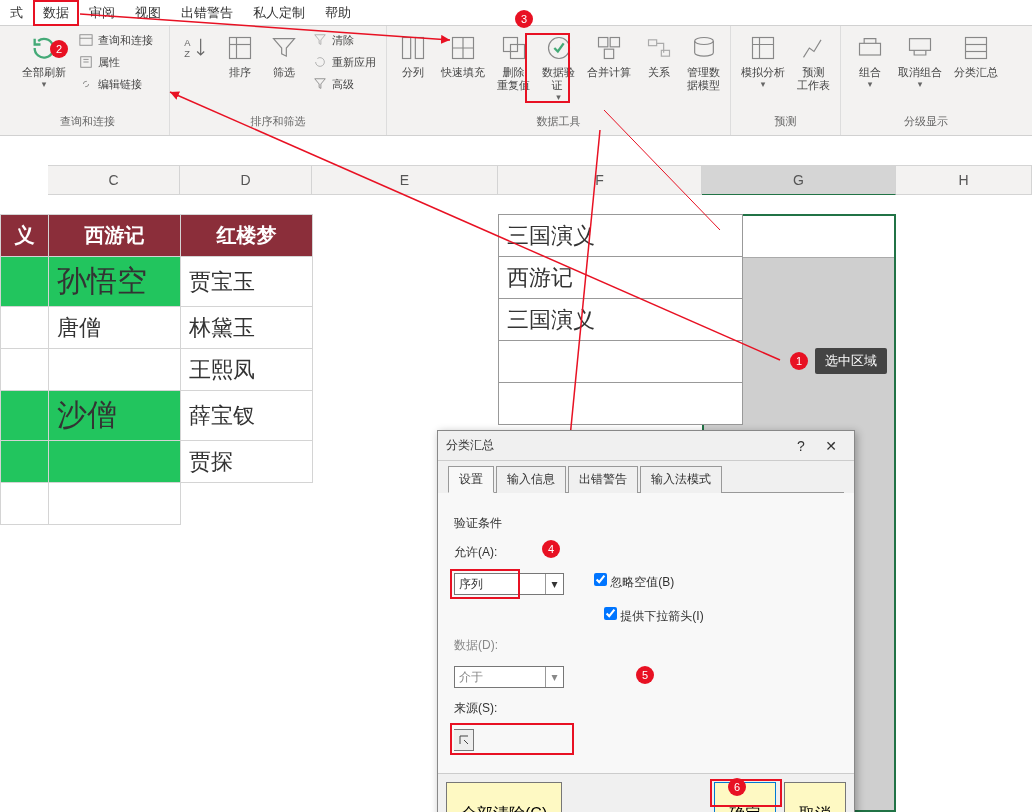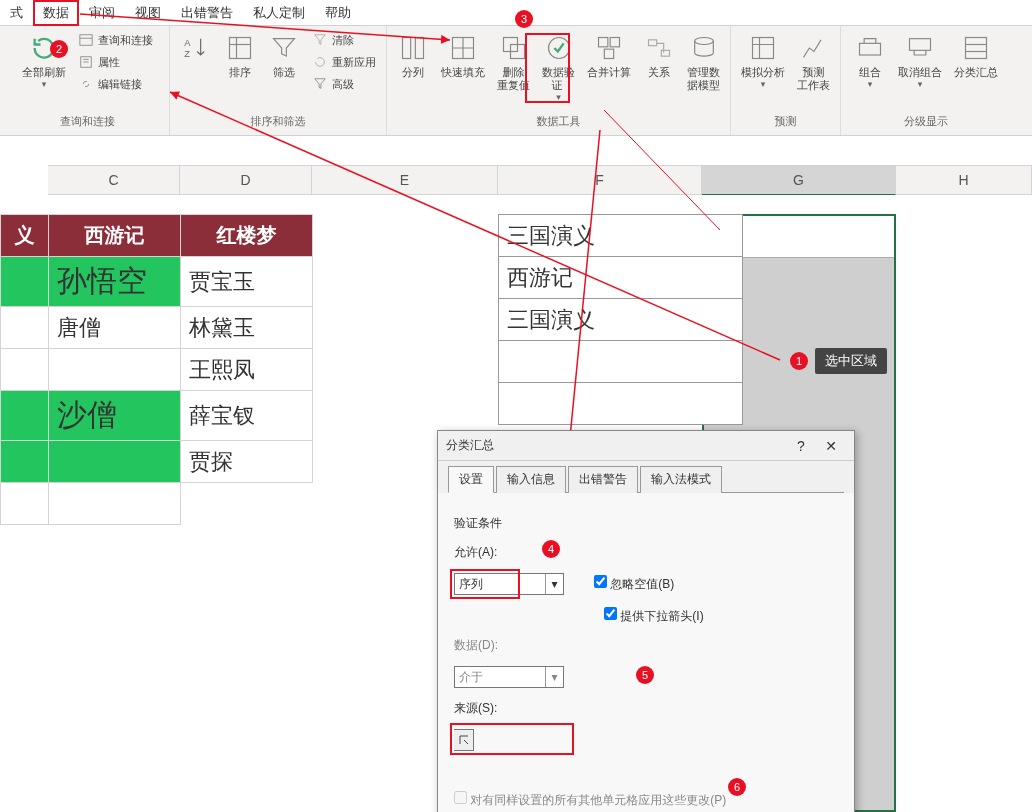--- a/index.html
+++ b/index.html
@@ -642,21 +642,21 @@
   </div>
   <div class="dialog-tabs">
     <div class="dialog-tab active">设置</div>
     <div class="dialog-tab">输入信息</div>
     <div class="dialog-tab">出错警告</div>
     <div class="dialog-tab">输入法模式</div>
   </div>
   <div class="dialog-body">
     <div class="dlg-row dlg-label">验证条件</div>
     <div class="dlg-row dlg-label">允许(A):</div>
-    <div class="dlg-row" style="display:flex;align-items:center;gap:30px">
+    <div class="dlg-row" style="display:flex;gap:30px">
       <div style="position:relative">
         <div class="dlg-select">
           <span>序列</span>
           <span class="caret">▾</span>
         </div>
         <div class="red-box" style="left:-4px;top:-4px;width:70px;height:30px"></div>
       </div>
       <label class="dlg-check"><input type="checkbox" checked="" style=""> <span>忽略空值(B)</span></label>
     </div>
     <div class="dlg-row" style="padding-left:150px">
@@ -671,23 +671,20 @@
     </div>
     <div class="dlg-row dlg-label">来源(S):</div>
     <div class="dlg-row" style="display:flex;align-items:center;position:relative">
       <span class="dlg-input-btn">
         <svg width="12" height="12">
             <path d="M2 10V2h8M6 6l4 4" fill="none" stroke="#444"></path>
           </svg>
       </span>
       <div class="red-box" style="left:-4px;top:-6px;width:124px;height:32px"></div>
     </div>
-    <div class="dlg-row" style="margin-top:40px">
-      <label class="dlg-check" style="color:#888"><input type="checkbox" disabled="" style=""> <span>对有同样设置的所有其他单元格应用这些更改(P)</span></label>
-    </div>
   </div>
   <div class="dialog-buttons">
     <button class="dlg-btn">全部清除(C)</button>
     <div class="spacer"></div>
     <div style="position:relative">
       <button class="dlg-btn primary">确定</button>
       <div class="red-box" style="left:-4px;top:-3px;width:72px;height:28px"></div>
     </div>
     <button class="dlg-btn">取消</button>
   </div>

